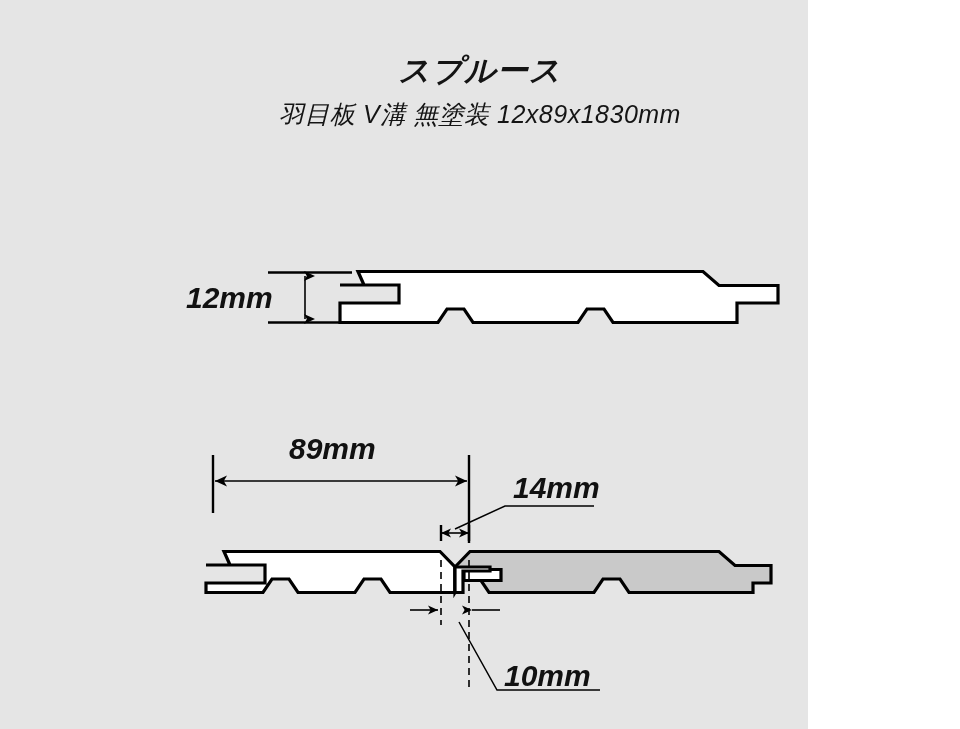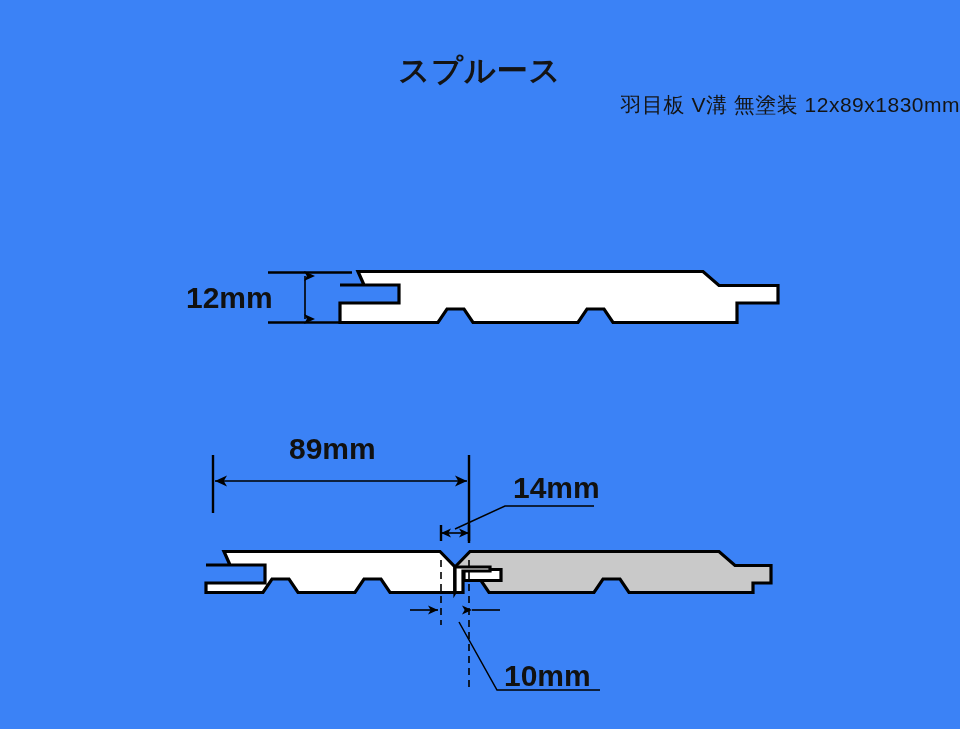--- a/index.html
+++ b/index.html
@@ -10,45 +10,45 @@
   body {
     width: 960px;
     height: 729px;
     font-family: "Liberation Sans", "DejaVu Sans", sans-serif;
     color: #1a1a1a;
     overflow: hidden;
     position: relative;
   }
   #sheet {
     position: relative;
-    width: 960px;
+    width: 808px;
     height: 729px;
-    background: #3b82f6;
+    background: #e5e5e5;
+    font-style: italic;
   }
   .title-block {
     position: absolute;
     top: 52px;
     left: 0;
     width: 960px;
     text-align: center;
   }
   .product-title {
     font-size: 31px;
     font-weight: bold;
     letter-spacing: 1px;
     color: #141414;
     line-height: 1.2;
   }
   .product-subtitle {
-    font-size: 21px;
+    font-size: 25px;
     font-weight: normal;
     letter-spacing: 0.5px;
     color: #141414;
-    margin-top: 2px;
-    text-align: right;
+    margin-top: 9px;
   }
   svg#drawing {
     position: absolute;
     top: 0;
     left: 0;
     width: 960px;
     height: 729px;
     display: block;
   }
   .outline {

